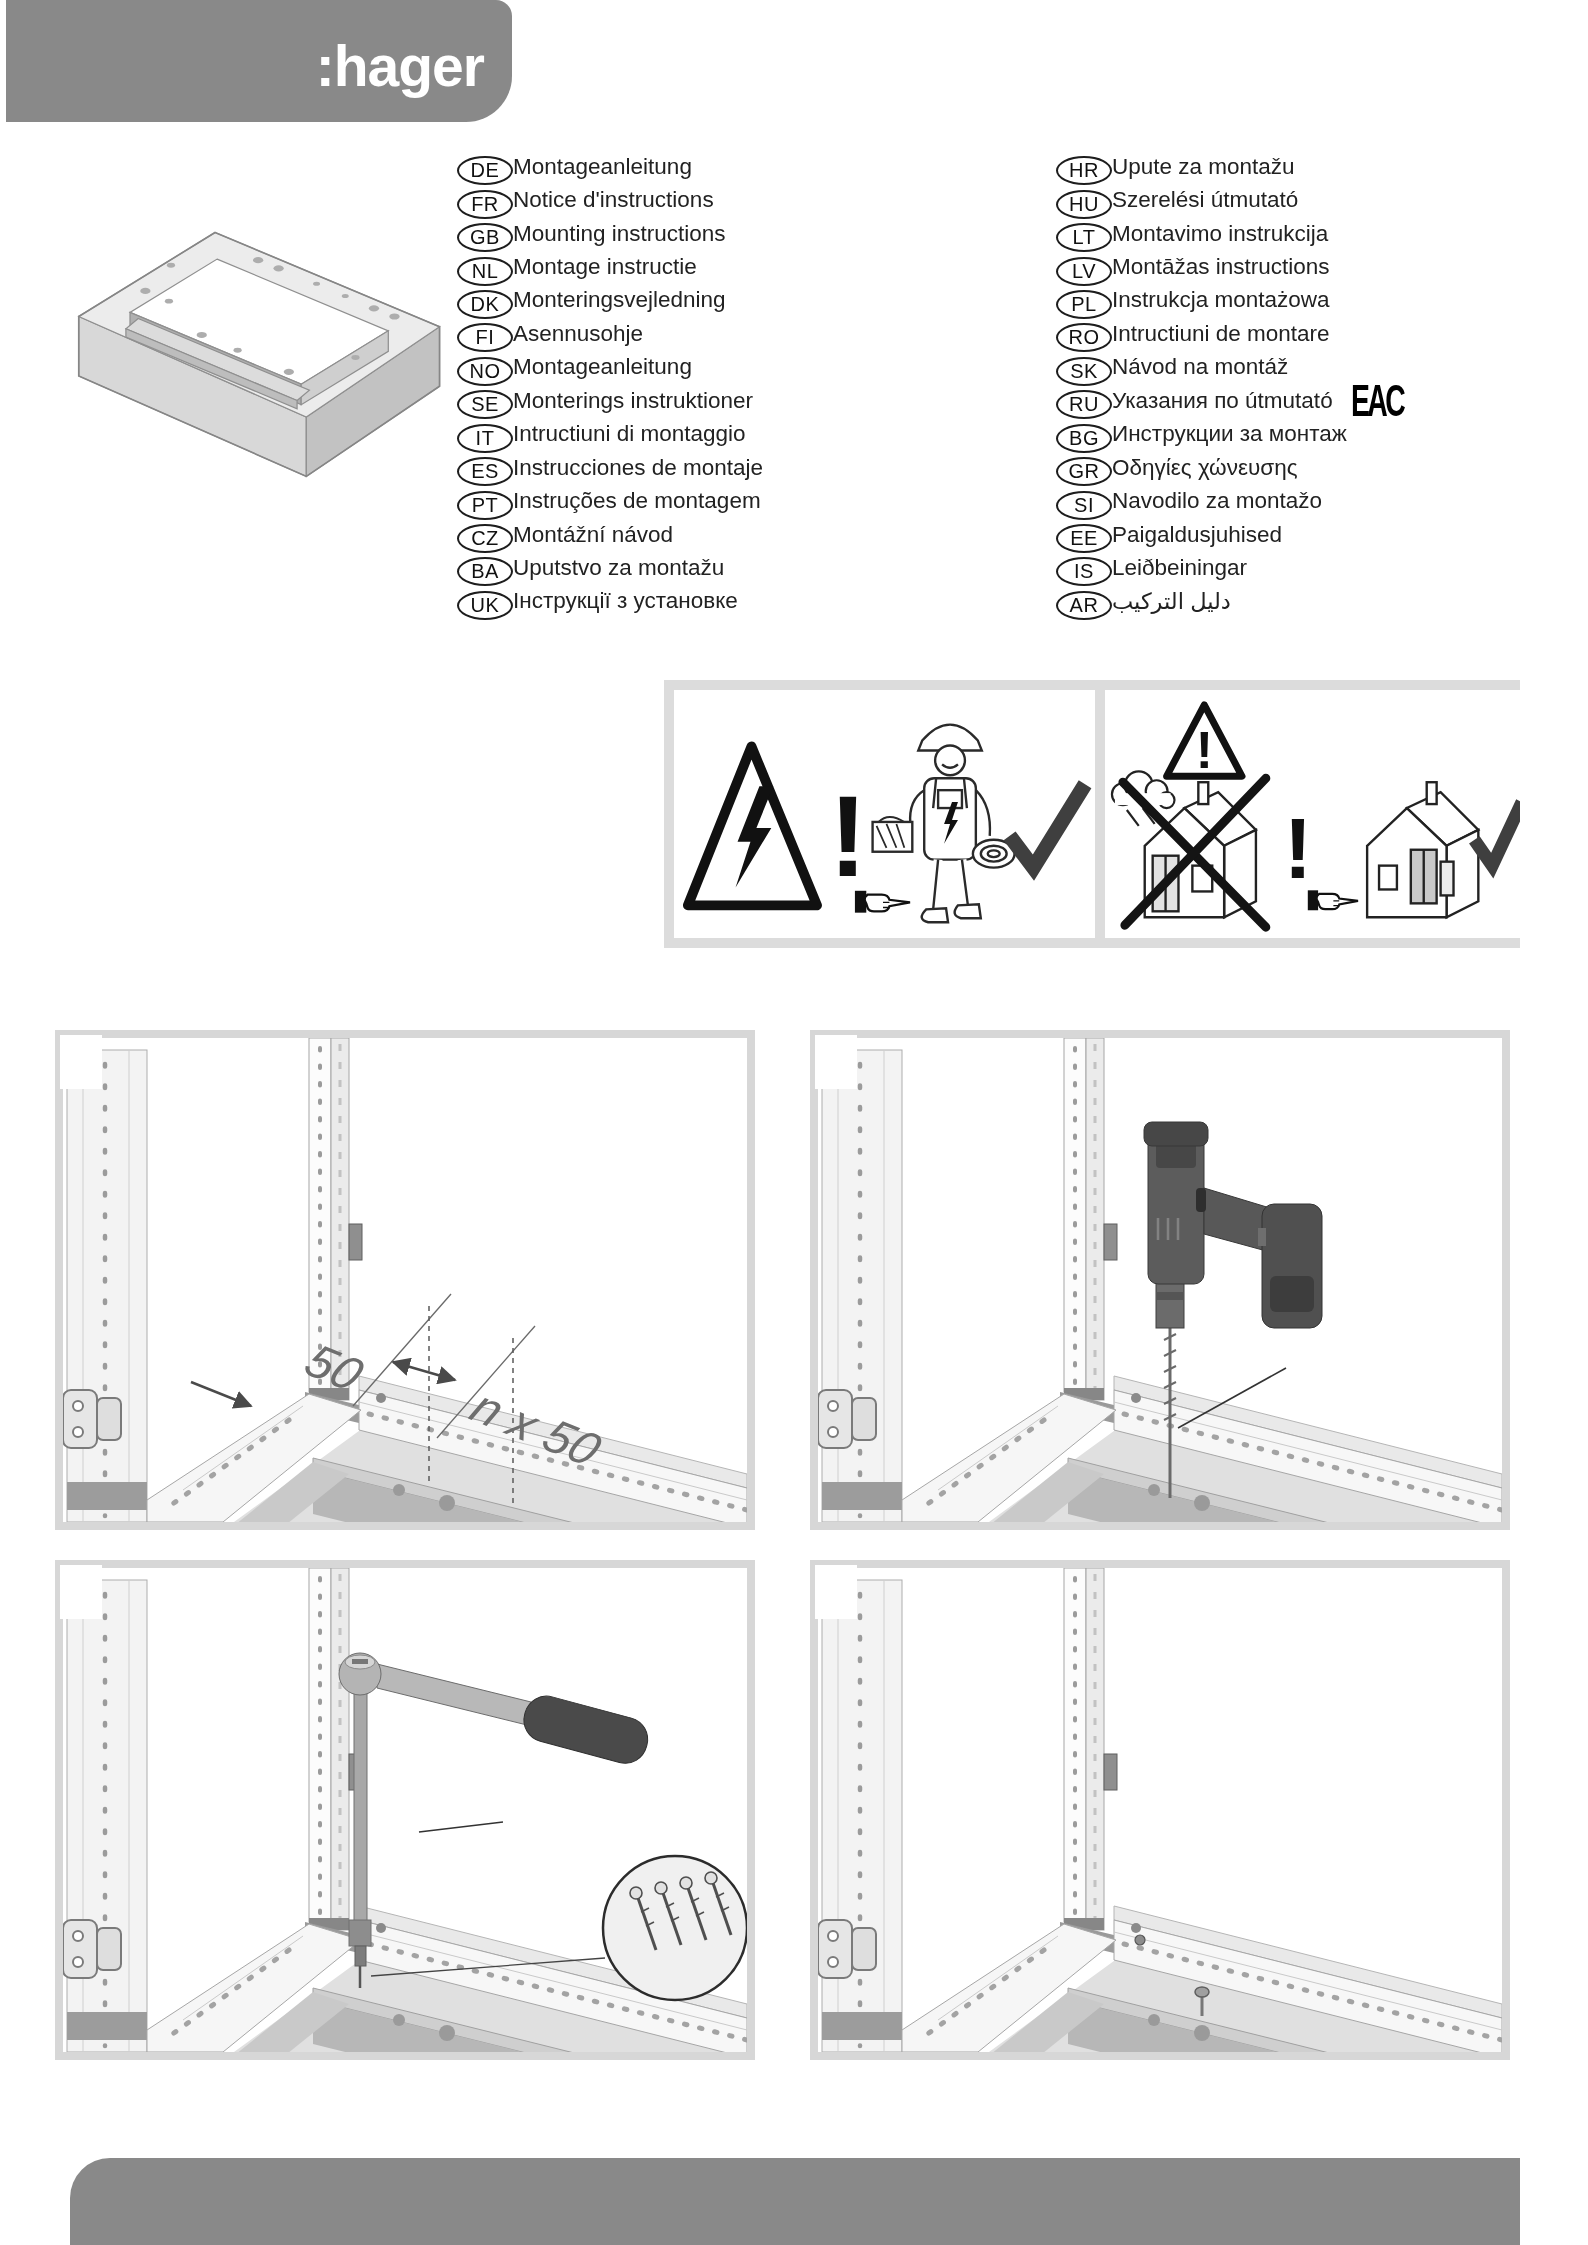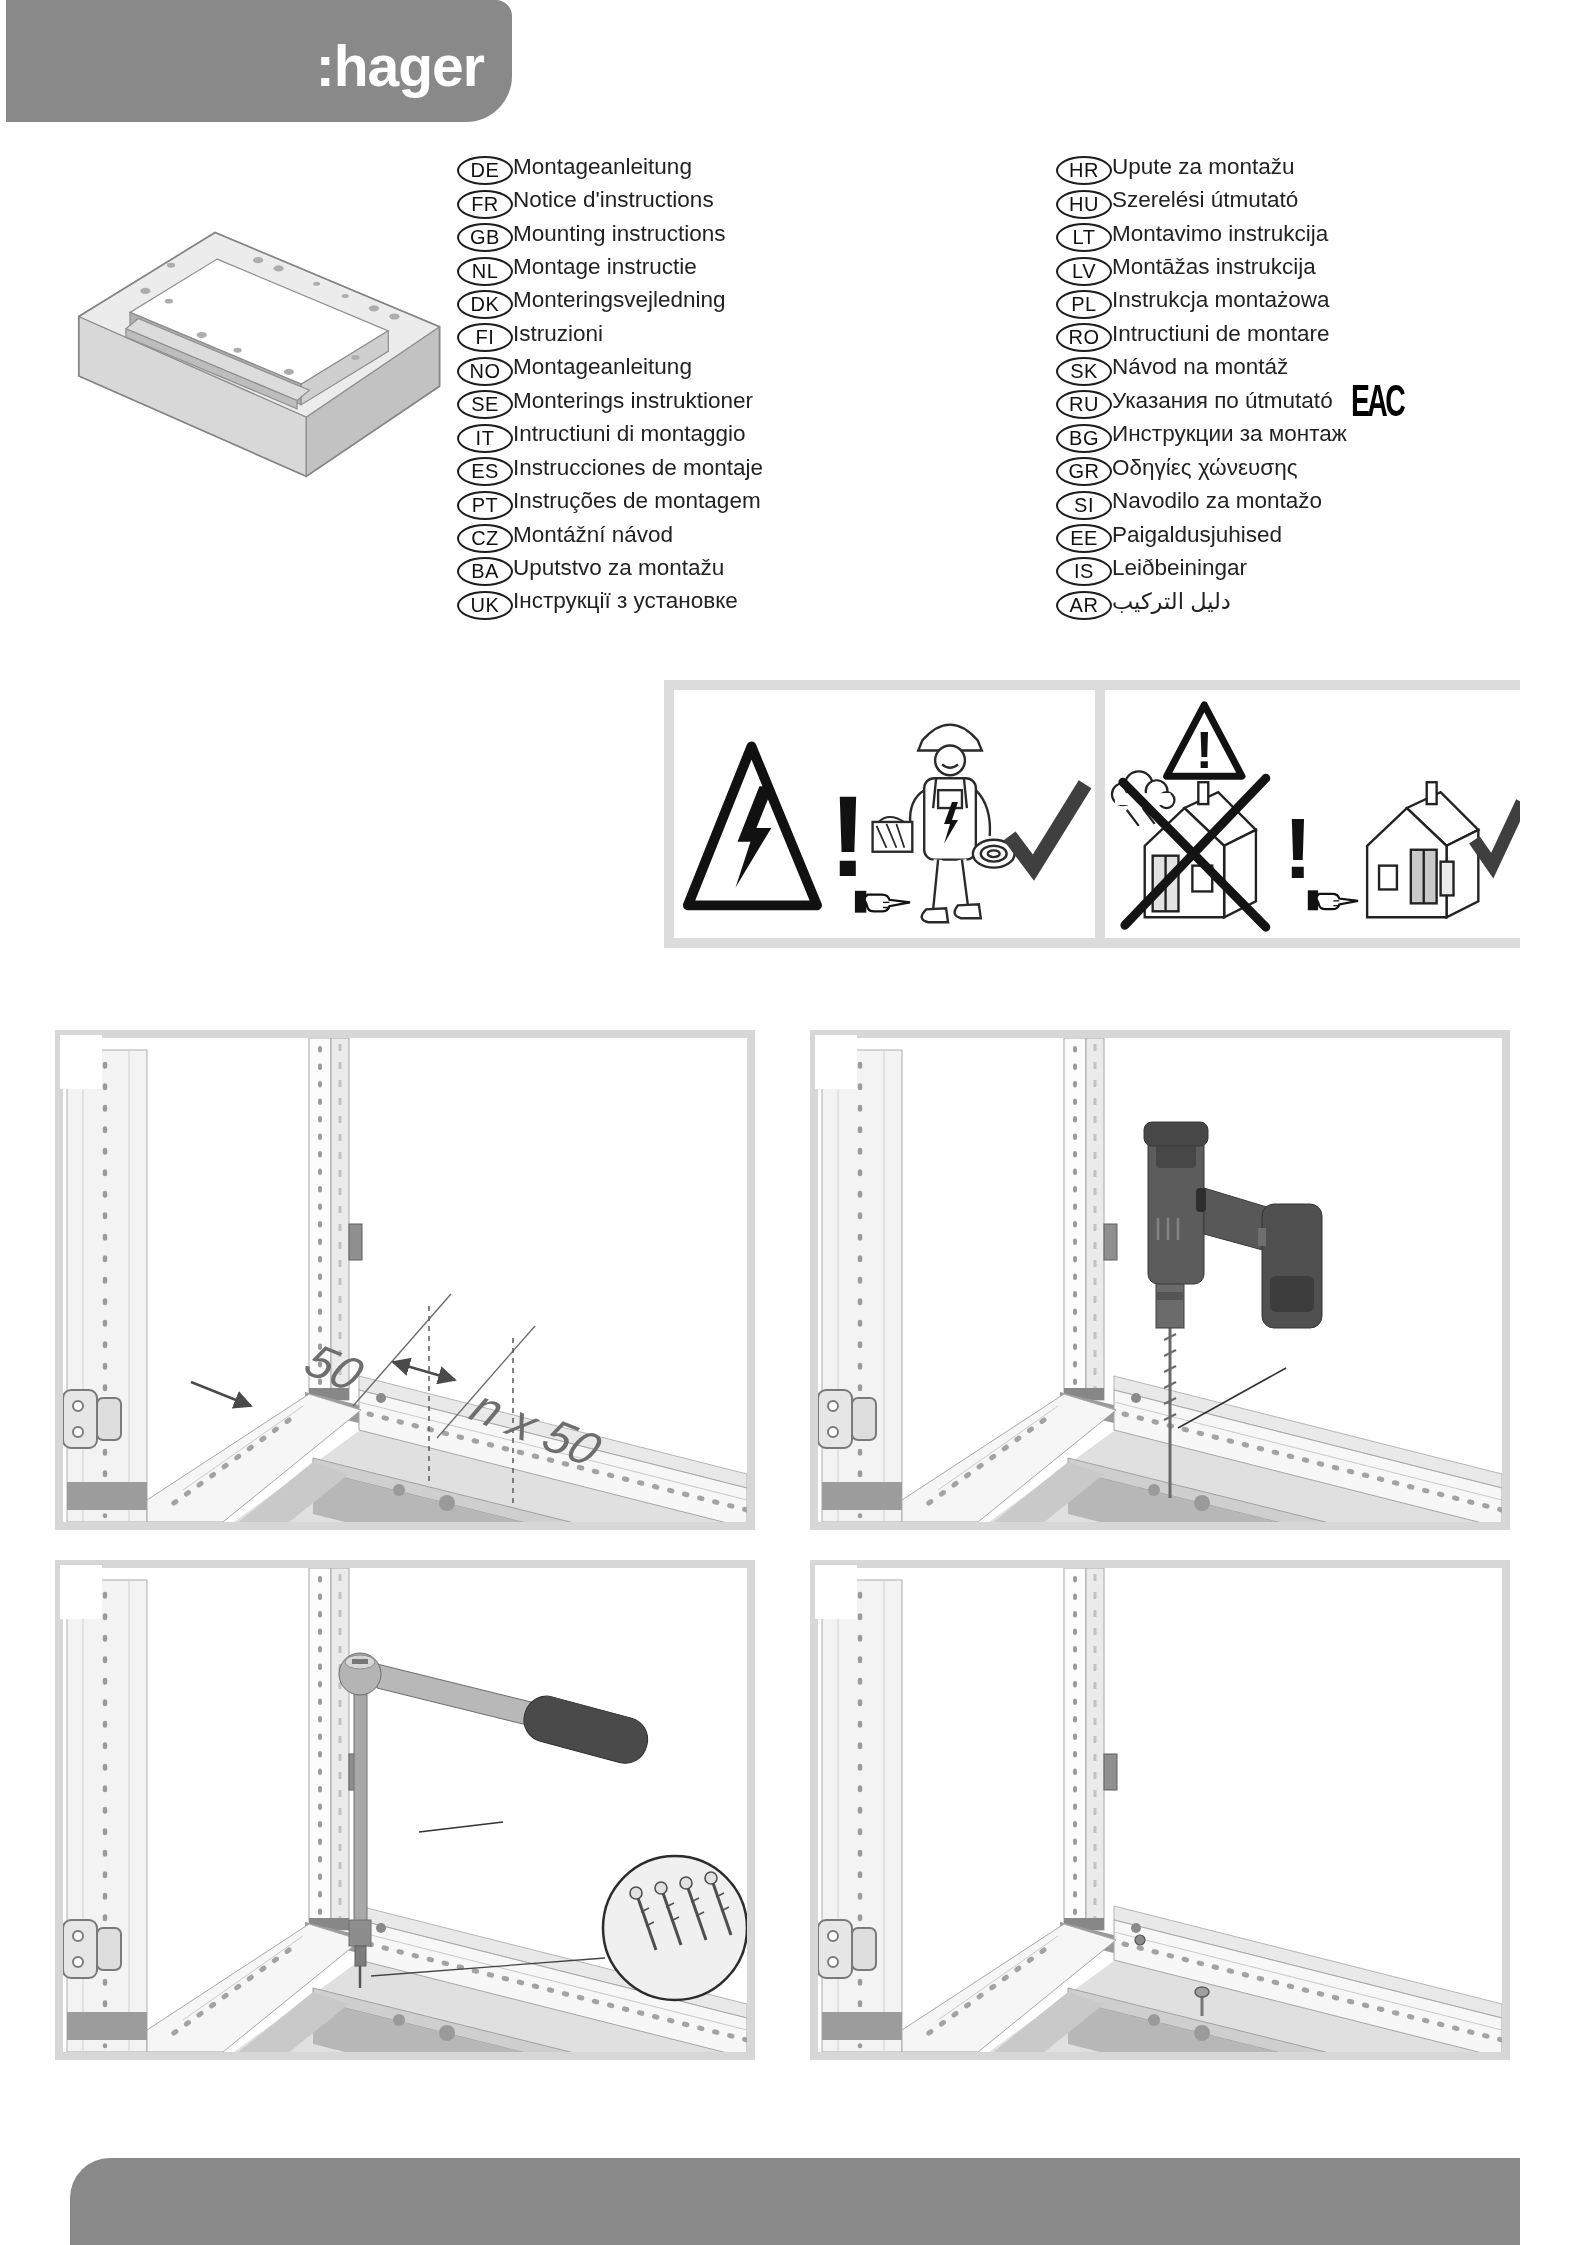--- a/index.html
+++ b/index.html
@@ -158,21 +158,21 @@
     <div class="lang-row">
         <span class="lang-oval">NL</span>
         <span class="lang-label">Montage instructie</span>
       </div>
     <div class="lang-row">
         <span class="lang-oval">DK</span>
         <span class="lang-label">Monteringsvejledning</span>
       </div>
     <div class="lang-row">
         <span class="lang-oval">FI</span>
-        <span class="lang-label">Istruzioni</span>
+        <span class="lang-label">Asennusohje</span>
       </div>
     <div class="lang-row">
         <span class="lang-oval">NO</span>
         <span class="lang-label">Montageanleitung</span>
       </div>
     <div class="lang-row">
         <span class="lang-oval">SE</span>
         <span class="lang-label">Monterings instruktioner</span>
       </div>
     <div class="lang-row">
@@ -209,21 +209,21 @@
     <div class="lang-row">
         <span class="lang-oval">HU</span>
         <span class="lang-label">Szerelési útmutató</span>
       </div>
     <div class="lang-row">
         <span class="lang-oval">LT</span>
         <span class="lang-label">Montavimo instrukcija</span>
       </div>
     <div class="lang-row">
         <span class="lang-oval">LV</span>
-        <span class="lang-label">Montāžas instrukcija</span>
+        <span class="lang-label">Montāžas instructions</span>
       </div>
     <div class="lang-row">
         <span class="lang-oval">PL</span>
         <span class="lang-label">Instrukcja montażowa</span>
       </div>
     <div class="lang-row">
         <span class="lang-oval">RO</span>
         <span class="lang-label">Intructiuni de montare</span>
       </div>
     <div class="lang-row">

